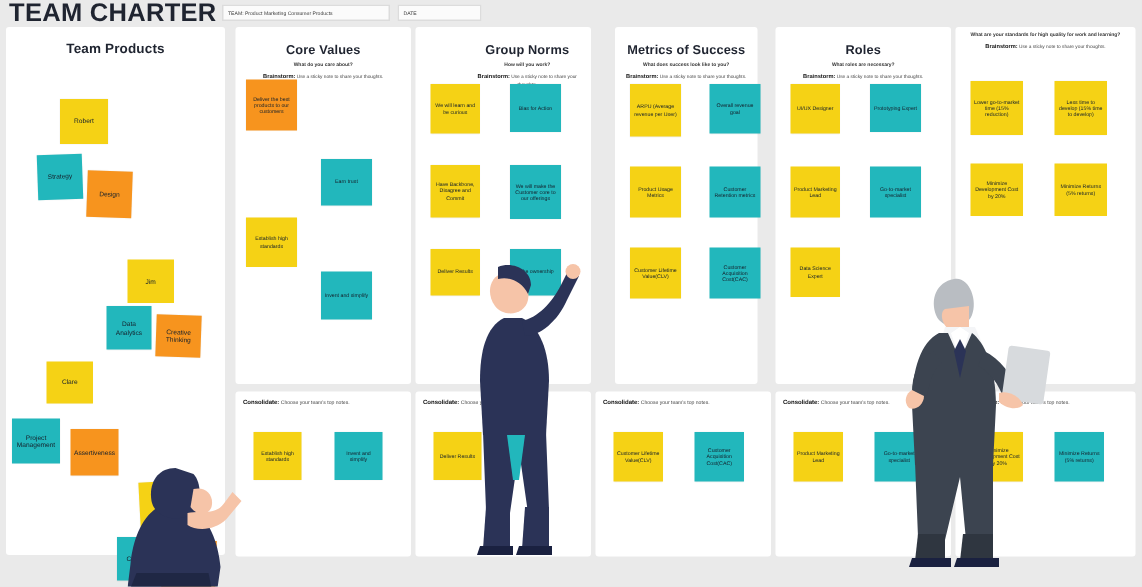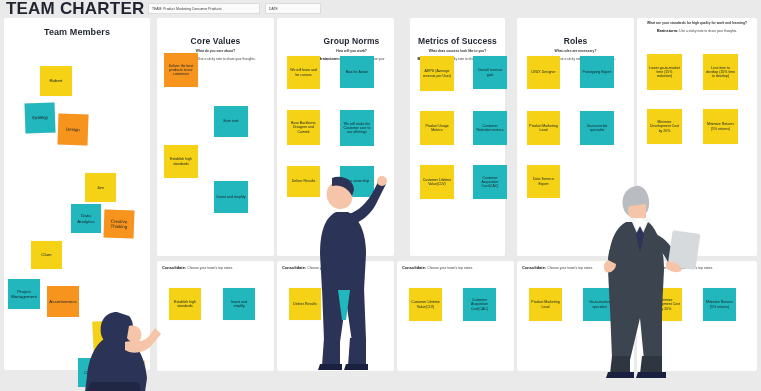--- a/index.html
+++ b/index.html
@@ -45,21 +45,21 @@
     border-radius: 2px;
   }
   .cons-1 { left: 157px; width: 117px; }
   .cons-2 { left: 277px; width: 117px; }
   .cons-3 { left: 397px; width: 117px; }
   .cons-4 { left: 517px; width: 117px; }
   .cons-5 { left: 637px; width: 120px; }
 
   .col-title {
     text-align: center; font-size: 8.5px; font-weight: bold;
-    color: #1f2430; margin-top: 18px; letter-spacing: .1px;
+    color: #1f2430; margin-top: 10px; letter-spacing: .1px;
   }
   .col-title.members { font-size: 9px; margin-top: 9px; }
   .col-sub {
     text-align: center; font-size: 3.3px; color: #333; margin-top: 2.5px;
     font-weight: bold; padding: 0 4px; line-height: 1.25;
   }
   .col-brain {
     text-align: center; font-size: 3.2px; color: #444; margin-top: 4px;
     padding: 0 6px; line-height: 1.3;
   }
@@ -94,21 +94,21 @@
     <div class="board-title">TEAM CHARTER</div>
   </div>
   <div class="field field-team">
     <span>TEAM: Product Marketing Consumer Products</span>
   </div>
   <div class="field field-date">
     <span>DATE</span>
   </div>
 
   <div class="col col-members">
-    <div class="col-title members">Team Members</div>
+    <div class="col-title members">Team Products</div>
     <div id="members-notes">
         <div class="note yellow big" style="left: 36px; top: 48px; width: 32px; height: 30px;">Robert</div>
         <div class="note teal big" style="left: 21px; top: 85px; width: 30px; height: 30px; transform: rotate(-2deg);">Strategy</div>
         <div class="note orange big" style="left: 54px; top: 96px; width: 30px; height: 31px; transform: rotate(2deg);">Design</div>
         <div class="note yellow big" style="left: 81px; top: 155px; width: 31px; height: 29px;">Jim</div>
         <div class="note teal big" style="left: 67px; top: 186px; width: 30px; height: 29px;">Data Analytics</div>
         <div class="note orange big" style="left: 100px; top: 192px; width: 30px; height: 28px; transform: rotate(2deg);">Creative Thinking</div>
         <div class="note yellow big" style="left: 27px; top: 223px; width: 31px; height: 28px;">Clare</div>
         <div class="note teal big" style="left: 4px; top: 261px; width: 32px; height: 30px;">Project Management</div>
         <div class="note orange big" style="left: 43px; top: 268px; width: 32px; height: 31px;">Assertiveness</div>

